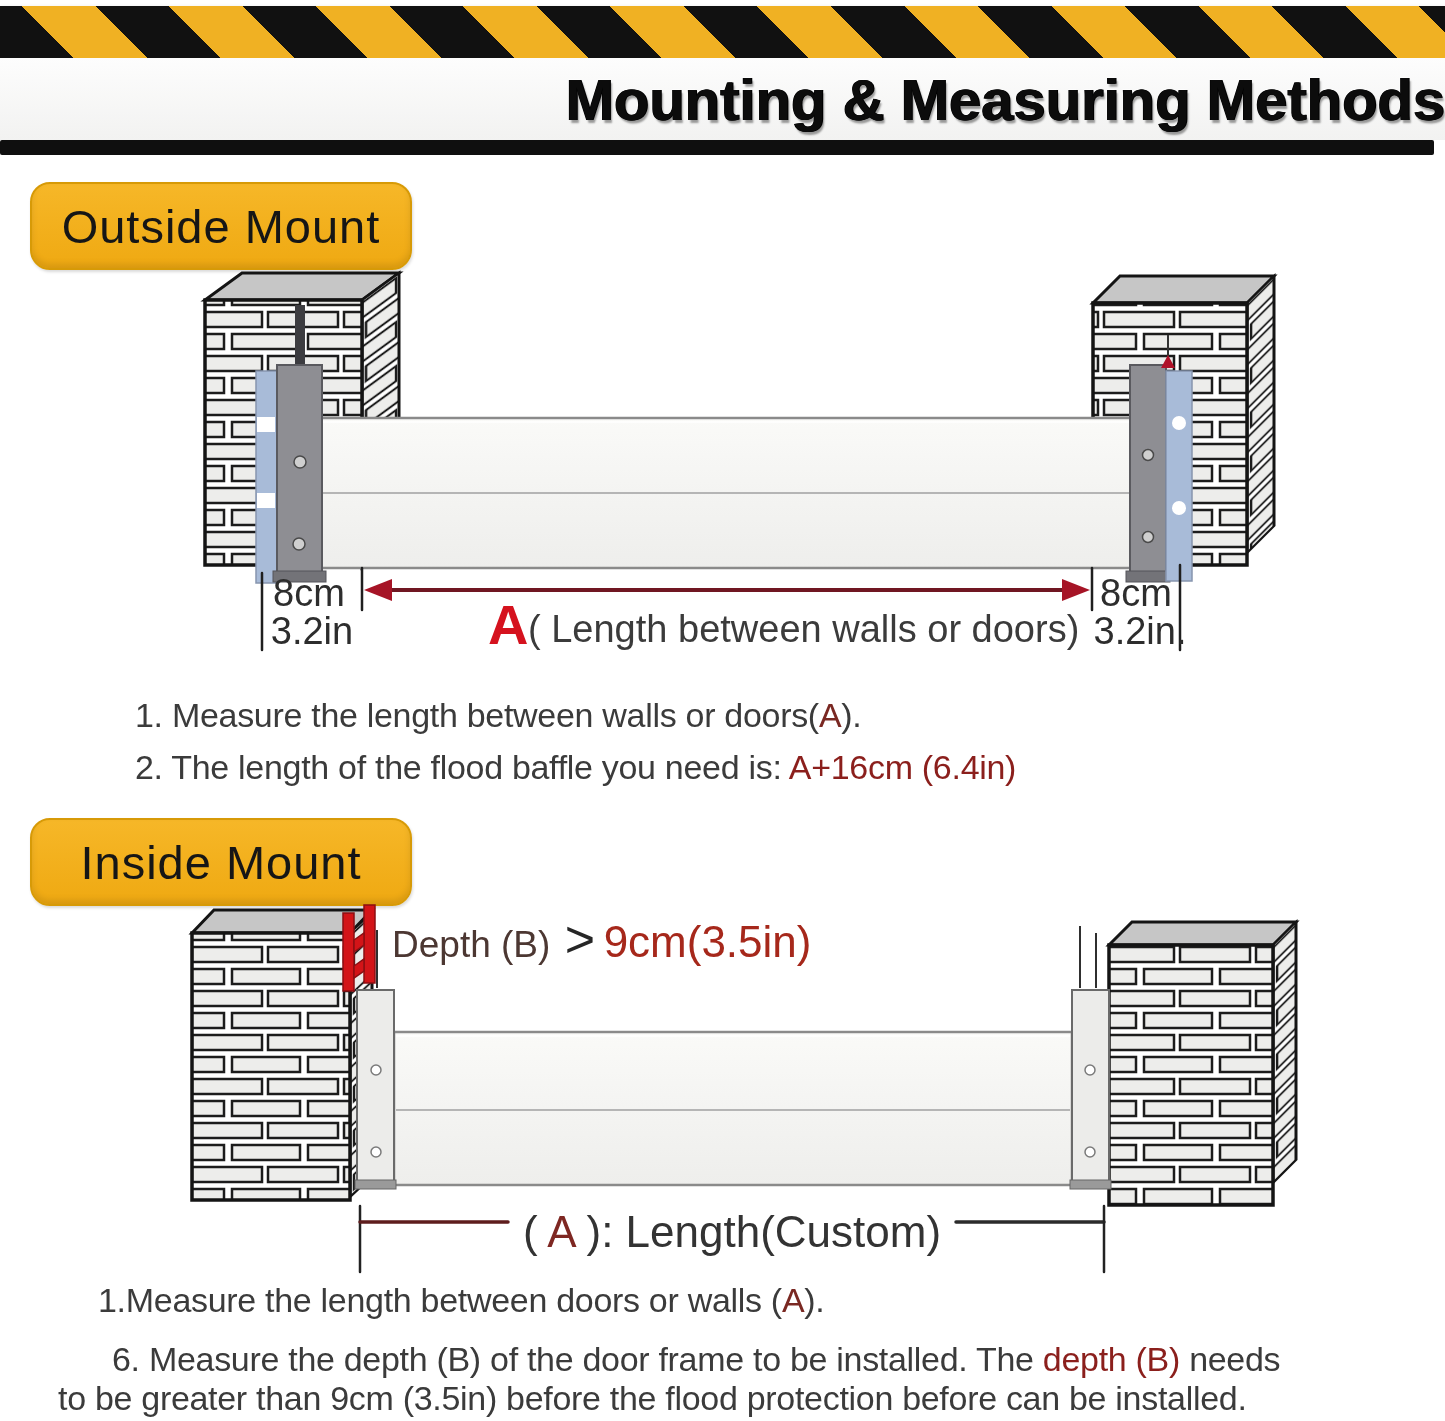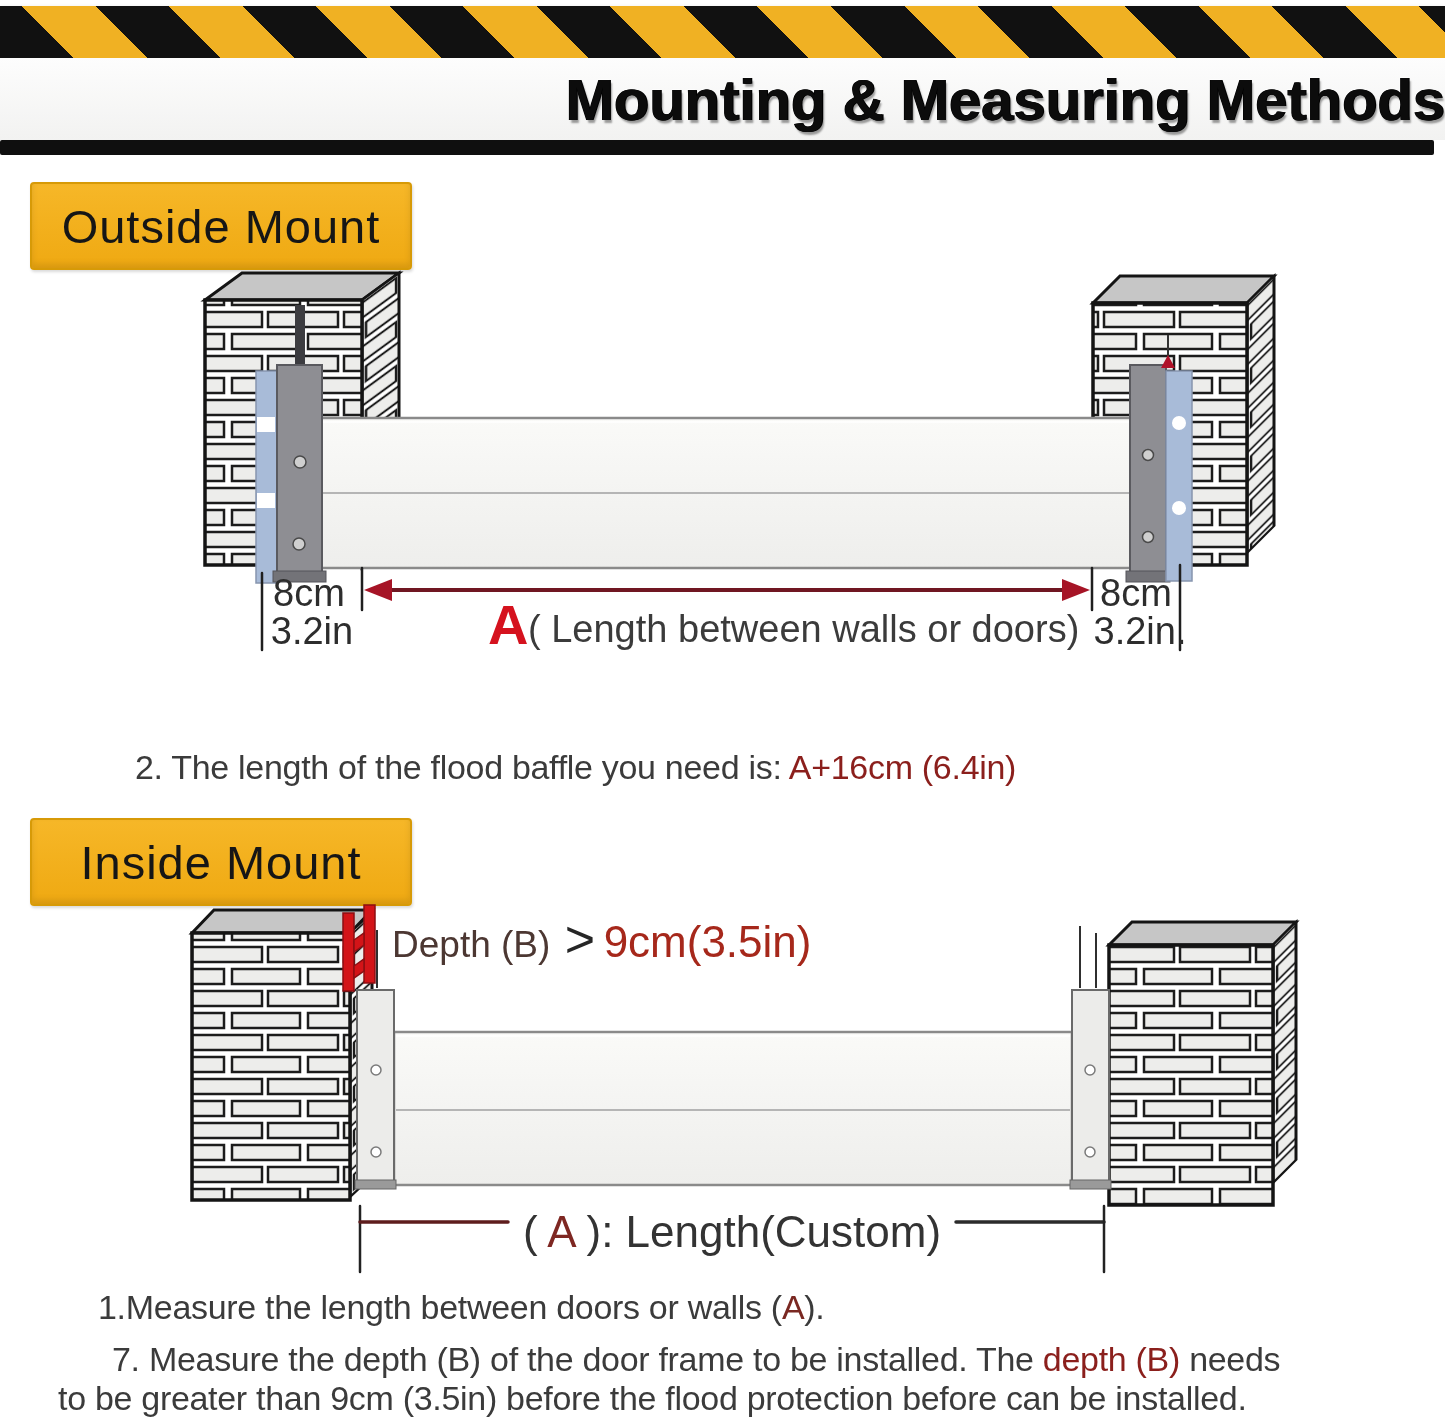--- a/index.html
+++ b/index.html
@@ -23,21 +23,21 @@
     text-shadow:1px 0 0 #000, -0.5px 0 0 #000, 2px 3px 2px rgba(0,0,0,.38), -1px -1px 0 rgba(255,255,255,.65);
     white-space:nowrap;
   }
   .black-rule{
     position:absolute;top:140px;left:0;width:1434px;height:15px;background:#0f0f0f;border-radius:2px;
   }
   
   .badge{
     position:absolute;left:30px;width:378px;height:84px;
     background:linear-gradient(#F6B728,#EFA912);
-    border:2px solid #D79A07;border-radius:4px;
+    border:2px solid #D79A07;border-radius:20px;
     display:flex;align-items:center;justify-content:center;
     font-size:47px;color:#161616;letter-spacing:1px;
     box-shadow:inset 0 -4px 6px rgba(0,0,0,.10), 1px 2px 3px rgba(0,0,0,.15);
     white-space:nowrap;
   }
   #badge-outside{top:182px;}
   #badge-inside{top:818px;text-align:center;}
   
   .diag{position:absolute;left:0;}
   #diagram-outside{top:265px;}
@@ -140,20 +140,23 @@
     </g>
 
     <text x="309" y="341" font-size="38" fill="#2d2d2d" text-anchor="middle">8cm</text>
     <text x="312" y="379" font-size="38" fill="#2d2d2d" text-anchor="middle">3.2in</text>
     <text x="1136" y="341" font-size="38" fill="#2d2d2d" text-anchor="middle">8cm</text>
     <text x="1140" y="379" font-size="38" fill="#2d2d2d" text-anchor="middle">3.2in.</text>
     <text x="488" y="379" font-size="56" font-weight="bold" fill="#D5121E">A</text>
     <text x="528" y="377" font-size="38" fill="#3b3b3b">( Length between walls or doors)</text>
   </svg>
 
+  <div class="instr" style="top:696px;left:135px;">
+    <span>1. Measure the length between walls or doors(</span><span class="maroon-soft">A</span><span>).</span>
+  </div>
   <div class="instr" style="top:748px;left:135px;">
     <span>2. The length of the flood baffle you need is: </span><span class="maroon">A+16cm (6.4in)</span>
   </div>
 
   <div class="badge" id="badge-inside">
     <span>Inside Mount</span>
   </div>
 
   <svg id="diagram-inside" class="diag" width="1445" height="385" viewBox="0 0 1445 385">
 
@@ -215,23 +218,23 @@
       <line x1="956" y1="322" x2="1104" y2="322" stroke="#2b2b2b" stroke-width="3.5"></line>
       <line x1="1104" y1="306" x2="1104" y2="372" stroke="#222222" stroke-width="2.5"></line>
     </g>
     <text x="732" y="347" font-size="44" fill="#333333" text-anchor="middle">
       <tspan>(</tspan>
       <tspan fill="#7E2722">A</tspan>
       <tspan>): Length(Custom)</tspan>
     </text>
   </svg>
 
-  <div class="instr" style="top:1281px;left:98px;margin-top:7px;">
+  <div class="instr" style="top:1281px;left:98px;">
     <span>1.Measure the length between doors or walls (</span><span class="maroon-soft">A</span><span>).</span>
   </div>
   <div class="instr" style="top:1340px;left:112px;">
-    <span>7. Measure the depth (B) of the door frame to be installed. The </span><span class="maroon">depth (B)</span><span> needs</span>
+    <span>6. Measure the depth (B) of the door frame to be installed. The </span><span class="maroon">depth (B)</span><span> needs</span>
   </div>
   <div class="instr" style="top:1379px;left:58px;">
     <span>to be greater than 9cm (3.5in) before the flood protection before can be installed.</span>
   </div>
 
 </div>
 
 </body></html>

